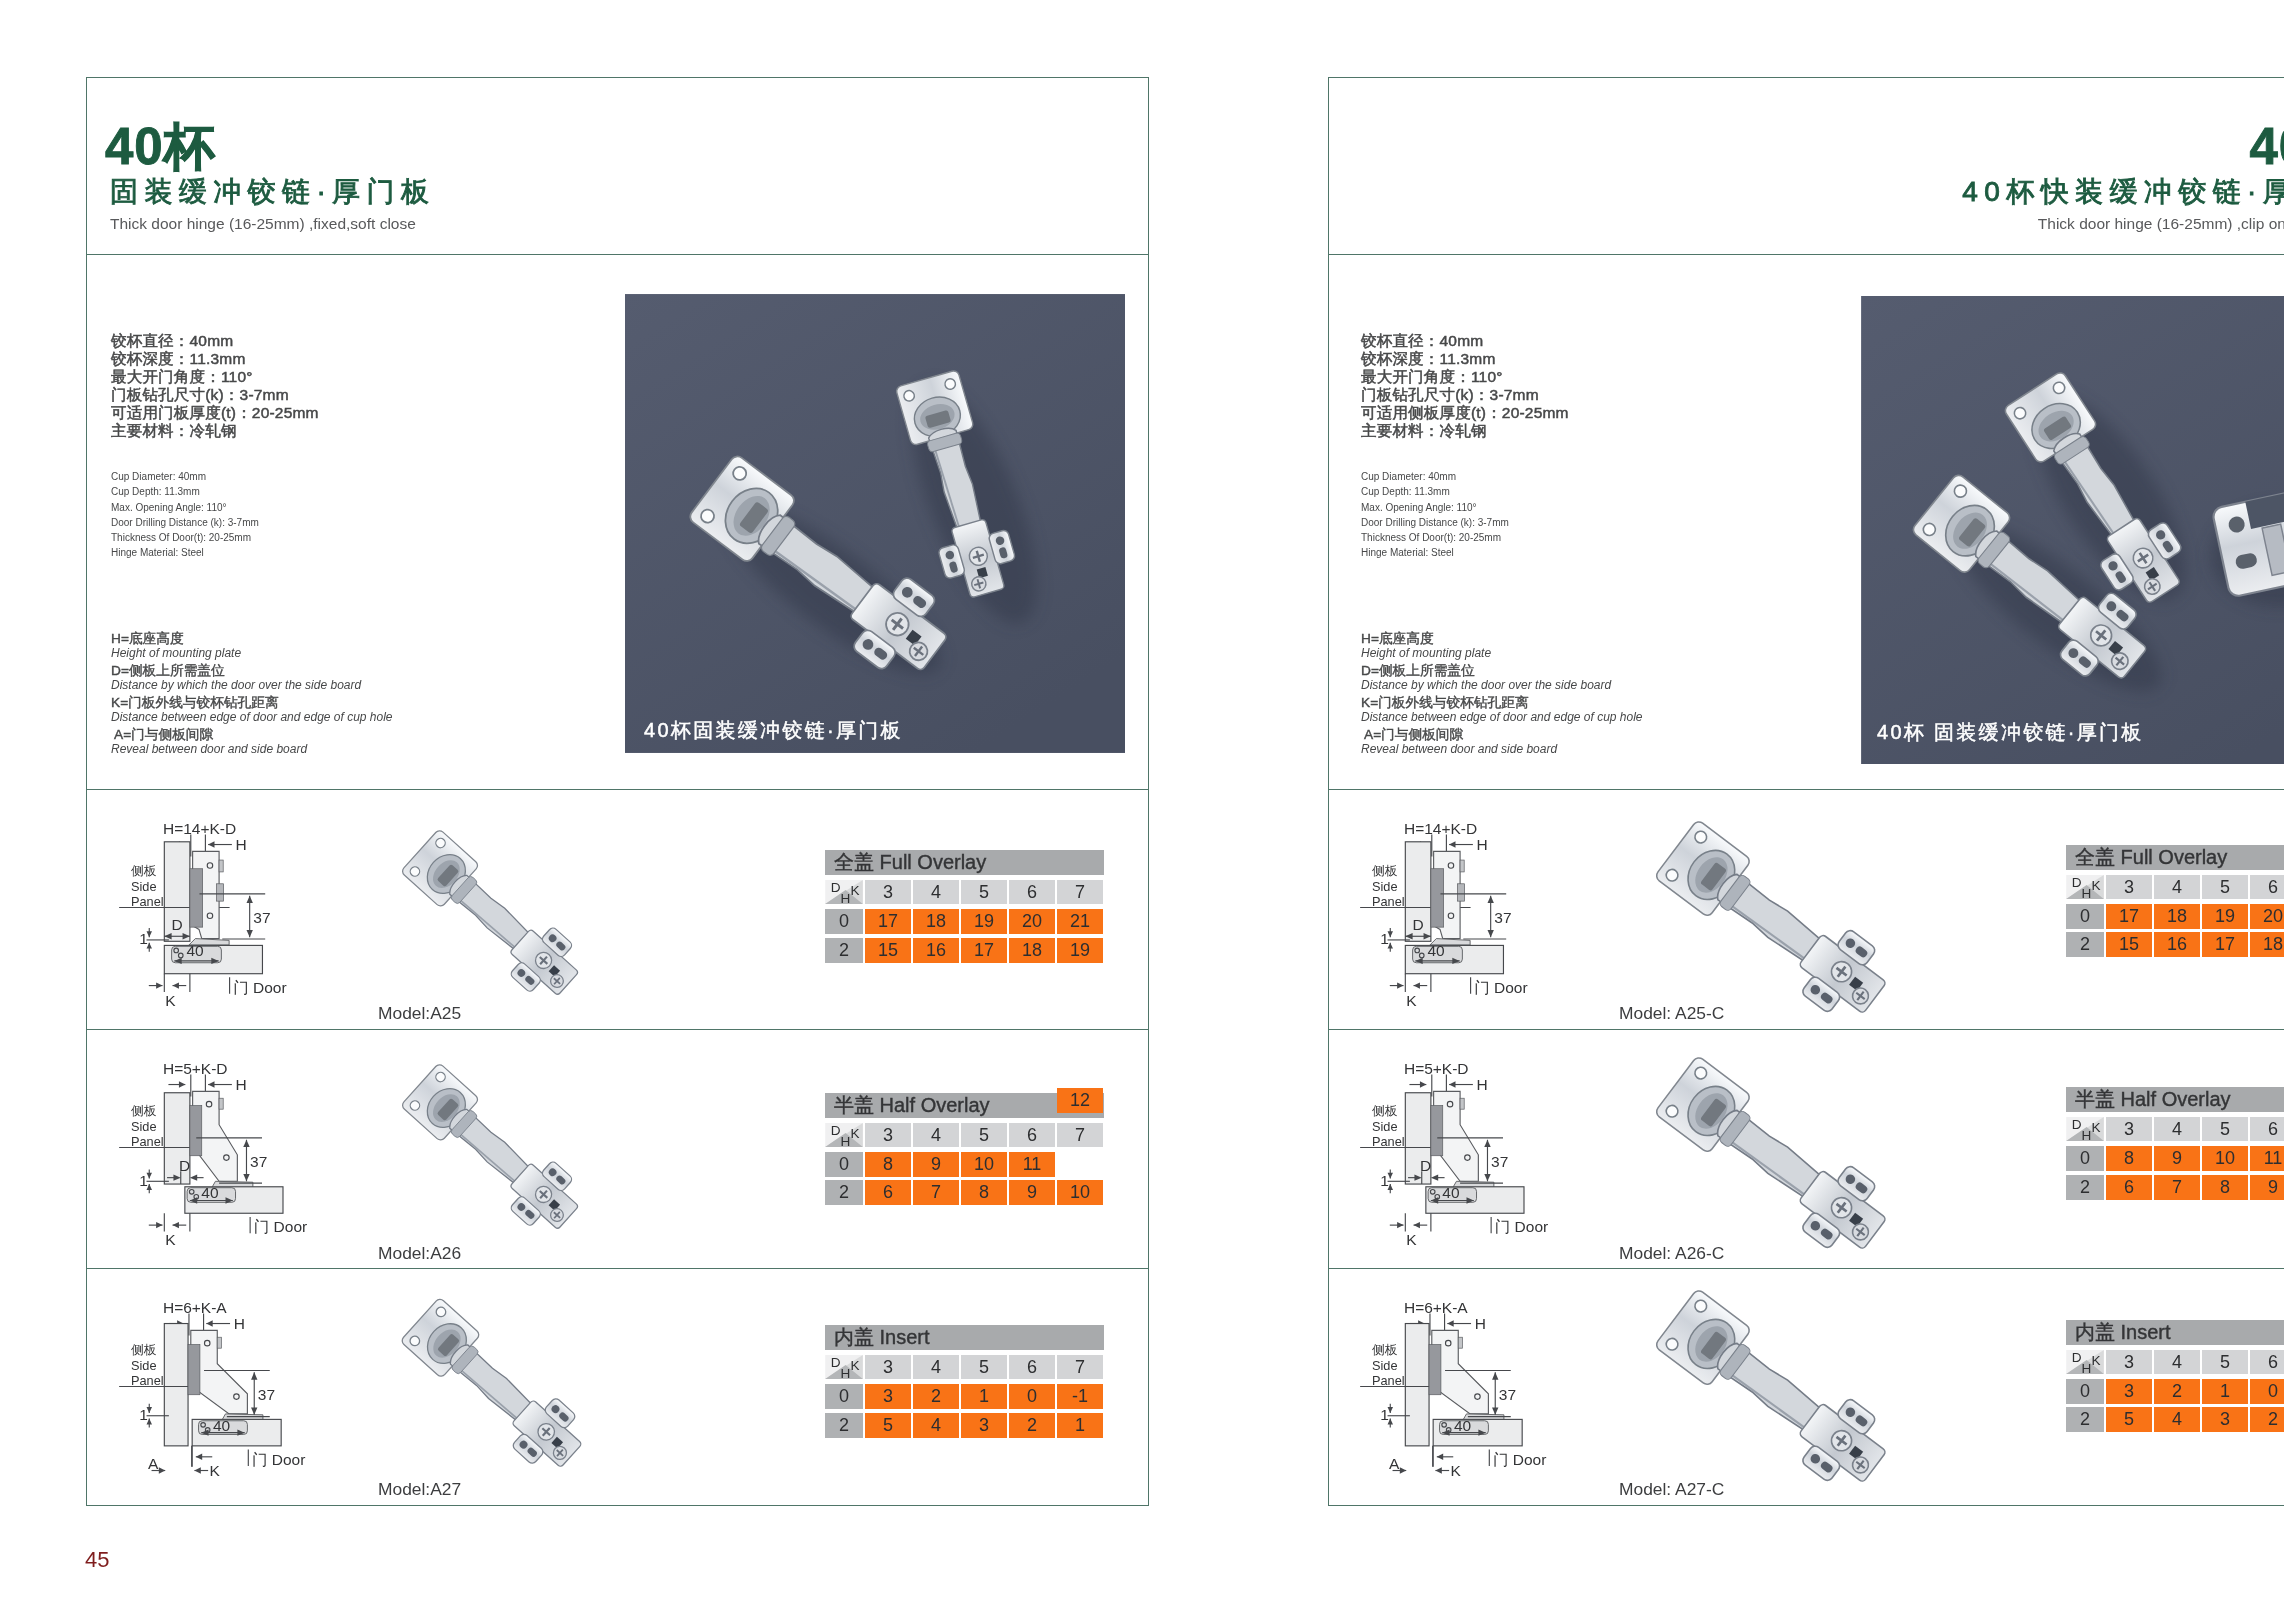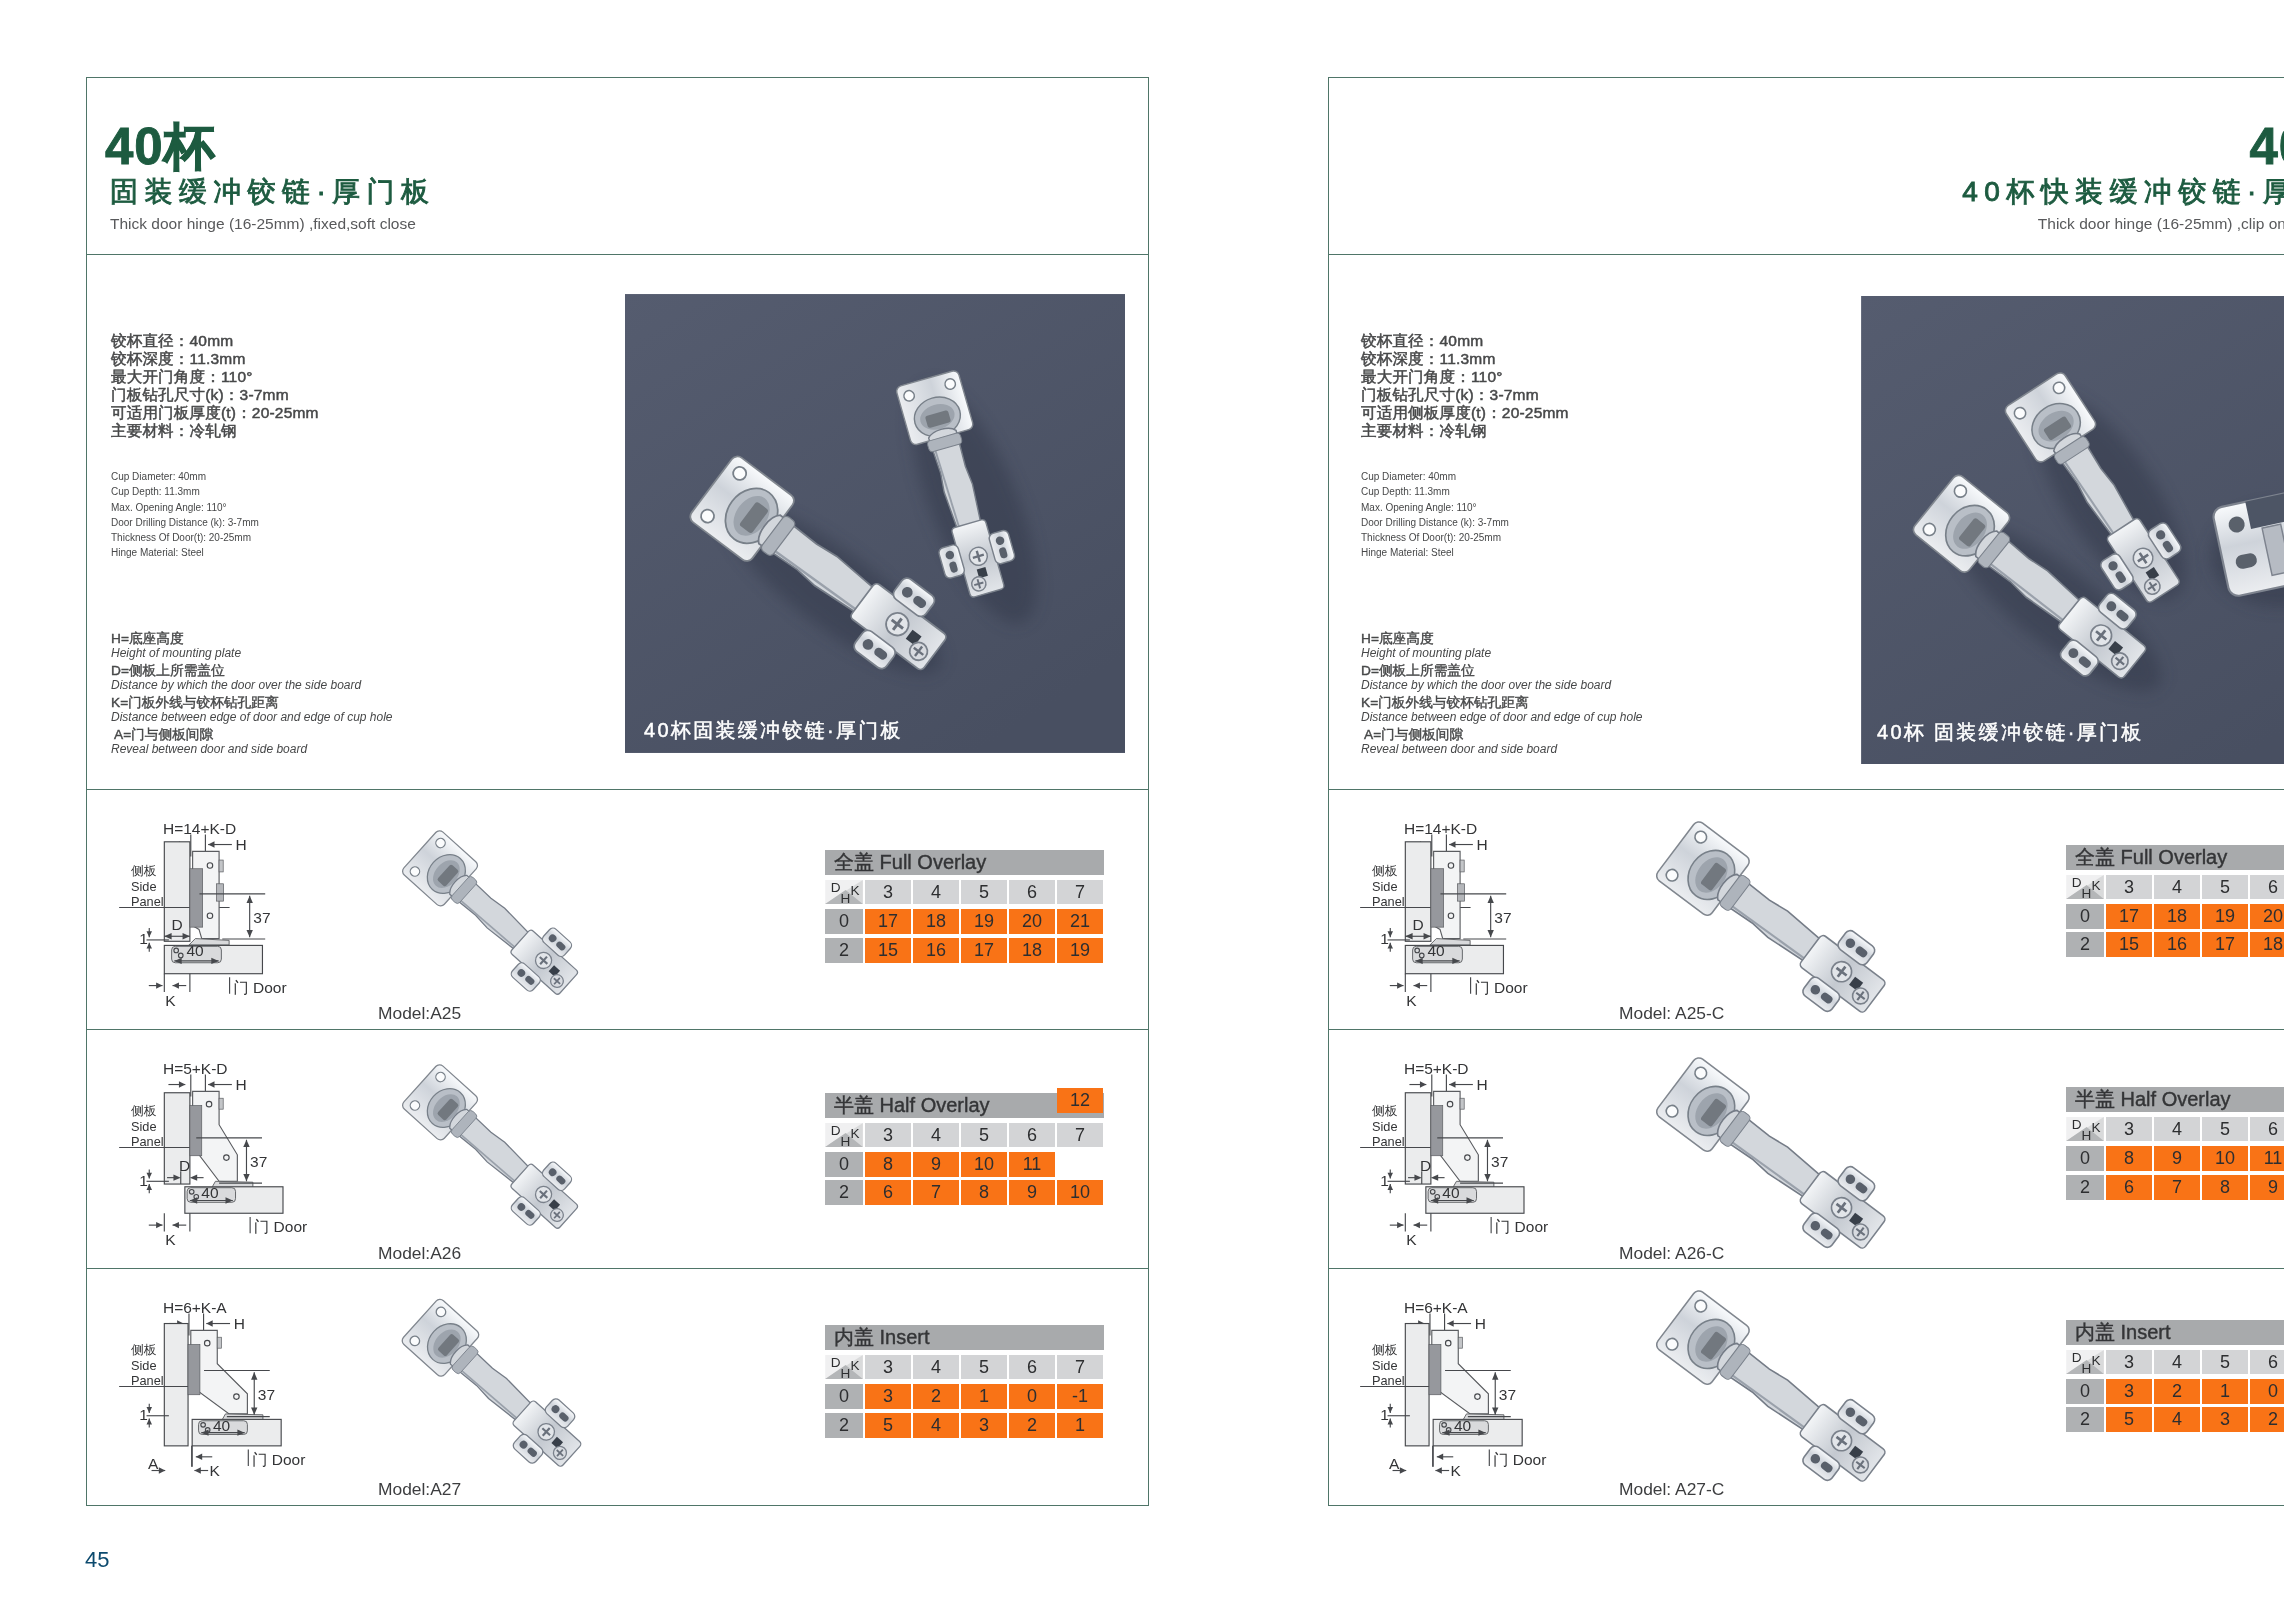--- a/index.html
+++ b/index.html
@@ -8,21 +8,21 @@
 .hline{position:absolute;height:0.9px;background:#4f7568;}
 .bigtitle{font-weight:bold;font-size:51px;color:#1d5b40;letter-spacing:0.9px;-webkit-text-stroke:0.9px #1d5b40;white-space:nowrap;}
 .subtitle{font-size:28px;color:#1d5b40;-webkit-text-stroke:0.9px #1d5b40;white-space:nowrap;letter-spacing:6.4px;}
 .ensub{font-size:15.5px;color:#58595b;white-space:nowrap;}
 .cnspec{font-size:15.5px;line-height:18px;color:#474849;-webkit-text-stroke:0.5px #474849;white-space:nowrap;letter-spacing:0.2px;}
 .enspec{font-size:10px;line-height:15.3px;color:#474849;white-space:nowrap;}
 .cnleg{font-size:13.7px;line-height:14.6px;color:#474849;-webkit-text-stroke:0.4px #474849;white-space:nowrap;}
 .enleg{font-size:12px;line-height:13.7px;color:#474849;white-space:nowrap;font-style:italic;}
 .caption{font-size:20px;color:#fff;-webkit-text-stroke:0.5px #fff;white-space:nowrap;letter-spacing:2.3px;}
 .model{font-size:17.4px;color:#3c3d3f;white-space:nowrap;}
-.pageno{font-size:20px;color:#0c4a6e;}
+.pageno{font-size:20px;color:#7f1d1d;}
 .ttl{background:#a8aaac;color:#343537;font-size:20px;-webkit-text-stroke:0.4px #343537;line-height:25px;padding-left:9px;white-space:nowrap;}
 .hc{background:#d3d4d6;color:#2d2e30;font-size:18px;text-align:center;line-height:24px;}
 .lc{background:#afb1b3;color:#2d2e30;font-size:18px;text-align:center;line-height:25px;}
 .dc{background:#f97316;color:#2d2e30;font-size:18px;text-align:center;line-height:25px;}
 </style></head><body>
 <svg width="0" height="0" style="position:absolute">
 <defs>
 <linearGradient id="mg1" x1="0" y1="0" x2="0" y2="1">
  <stop offset="0" stop-color="#f8fafc"></stop>
         <stop offset="0.45" stop-color="#ced3da"></stop>

